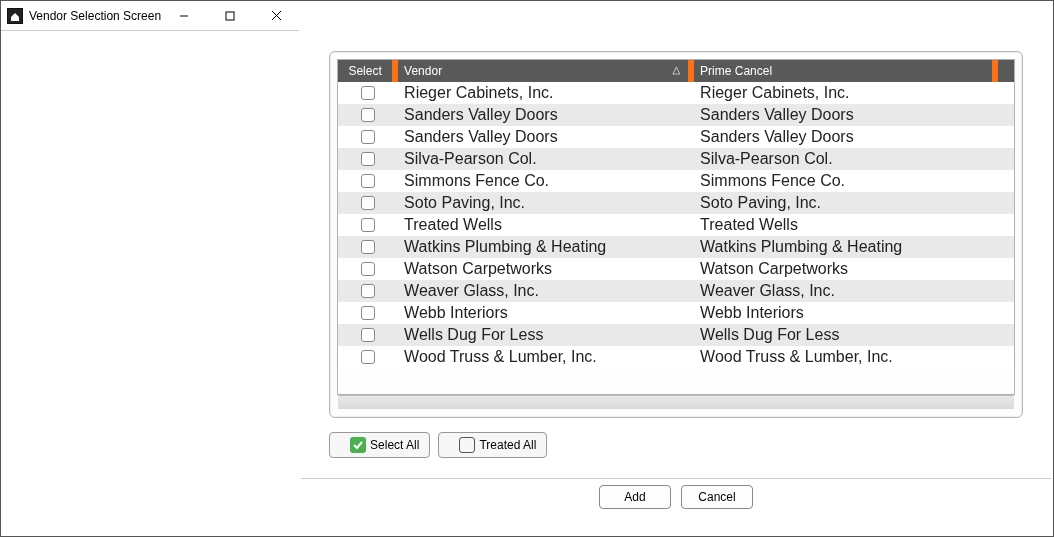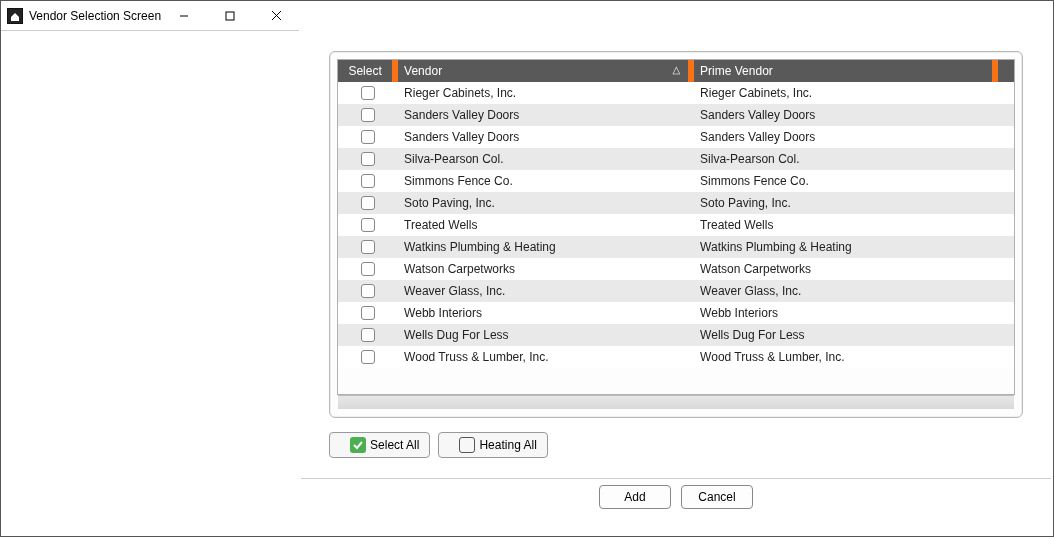--- a/index.html
+++ b/index.html
@@ -88,21 +88,21 @@
       position:relative;
     }
     .hcell.select {width:60px; justify-content:center;}
     .hcell.vendor {width:296px;}
     .hcell.prime {width:304px;}
     .hcell.parent {flex:1;}
     .sort-ind { position:absolute; right:8px; top:4px; font-size:10px; color:#eee;}
     .grid-row {
       display:flex;
       height:22px;
-      font-size:12px;
+      font-size:16px;
       color:#222;
       align-items:center;
       border-bottom: 1px solid transparent;
     }
     .grid-row.even { background:#fff; }
     .grid-row.odd { background:#e9e9e9; }
     .cell {
       padding:0 6px;
       height:100%;
       display:flex; align-items:center;
@@ -203,21 +203,21 @@
       <div class="grid">
         <div class="grid-header">
           <div class="hcell select">
               <span>Select</span>
             </div>
           <div class="hcell vendor">
             <span>Vendor</span>
             <span class="sort-ind">△</span>
           </div>
           <div class="hcell prime">
-              <span>Prime Vendor</span>
+              <span>Prime Cancel</span>
             </div>
         </div>
         <div id="grid-body">
             <div class="grid-row even">
               <div class="cell select">
                 <span class="chk"></span>
               </div>
               <div class="cell vendor">Rieger Cabinets, Inc.</div>
               <div class="cell prime">Rieger Cabinets, Inc.</div>
               <div class="cell parent"></div>
@@ -328,21 +328,21 @@
       <div class="pill-btn">
         <span class="chk-icon green">
           <svg width="12" height="12" viewBox="0 0 12 12">
               <polyline points="2,6 5,9 10,3"></polyline>
             </svg>
         </span>
         <span>Select All</span>
       </div>
       <div class="pill-btn">
         <span class="chk-icon outline"></span>
-        <span>Heating All</span>
+        <span>Treated All</span>
       </div>
     </div>
 
     <div class="divider"></div>
     <div class="dialog-btns">
       <div class="dlg-btn">
           <span>Add</span>
         </div>
       <div class="dlg-btn">
           <span>Cancel</span>

